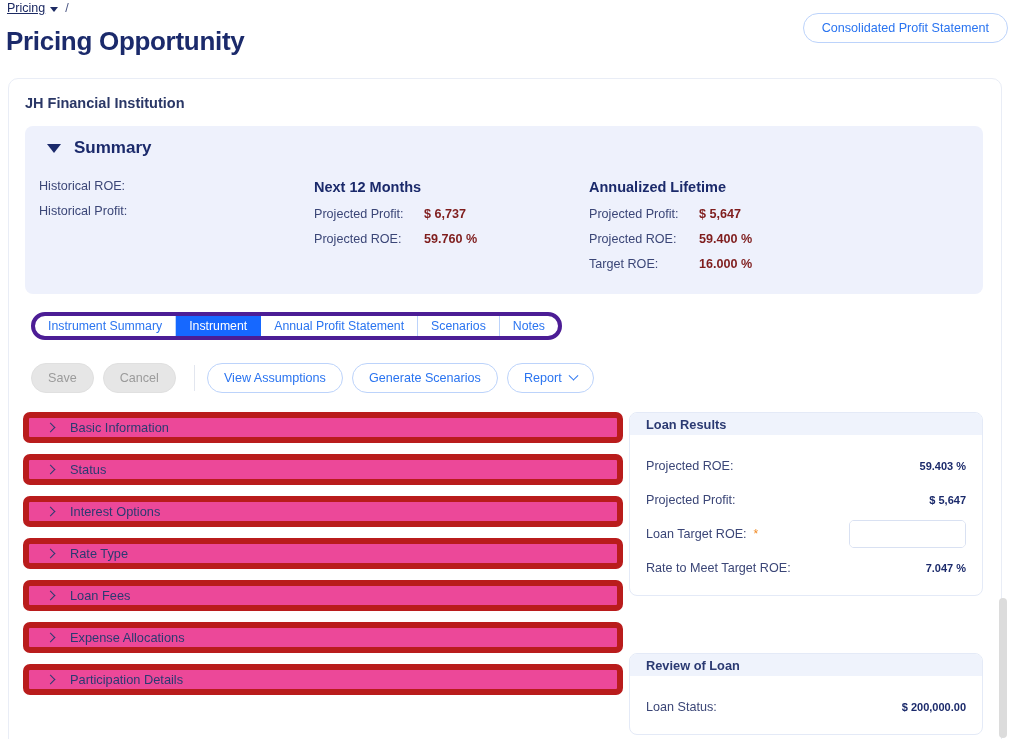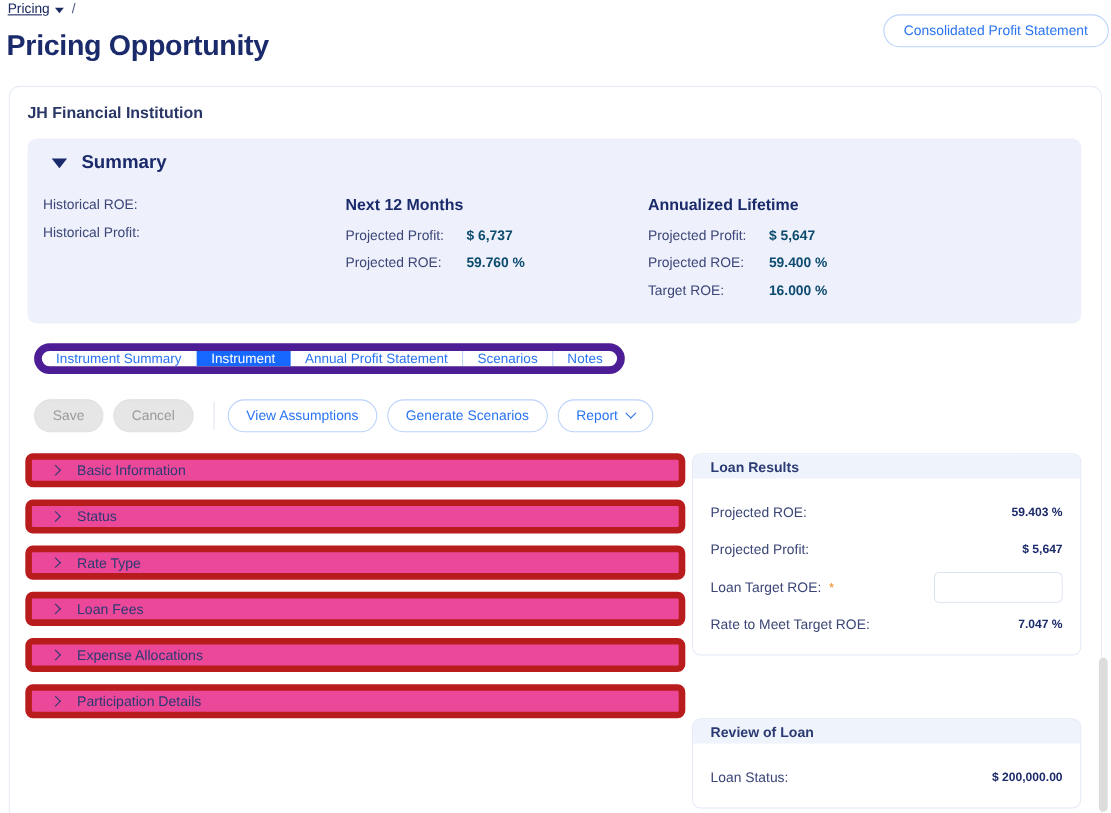--- a/index.html
+++ b/index.html
@@ -80,29 +80,29 @@
   .sum-col { }
   .sum-col.c1 { width: 275px; }
   .sum-col.c2 { width: 275px; }
   .sum-col.c3 { width: 300px; }
   .sum-col-title {
     font-size: 14.5px; font-weight: bold; color: #1b2a6b;
     margin-bottom: 12px;
   }
   .sum-row { display: flex; align-items: baseline; margin-bottom: 11px; }
   .sum-label { font-size: 12.6px; color: #3b4677; }
-  .sum-value { font-size: 12.6px; font-weight: bold; color: #0c4a6e; }
+  .sum-value { font-size: 12.6px; font-weight: bold; color: #7f1d1d; }
   .c2 .sum-label { width: 110px; }
   .c3 .sum-label { width: 110px; }
 
   
   .tabs {
     position: absolute; left: 22px; top: 233px;
     height: 28px; display: flex;
-    border: 7px solid #4c1d95; border-radius: 14px;
+    border: 4px solid #4c1d95; border-radius: 14px;
     overflow: hidden; background: #ffffff;
   }
   .tab {
     display: flex; align-items: center; justify-content: center;
     padding: 0 13px; font-size: 12.3px; color: #2a74f0;
     cursor: pointer; border-right: 1px solid #bcd3fb;
     white-space: nowrap;
   }
   .tab:last-child { border-right: none; }
   .tab.active { background: #1668ff; color: #ffffff; border-right-color: #1668ff; }
@@ -290,20 +290,24 @@
       <div class="acc-item">
         <span class="chev-right"></span>
         <span class="acc-label">Basic Information</span>
       </div>
       <div class="acc-item">
         <span class="chev-right"></span>
         <span class="acc-label">Status</span>
       </div>
       <div class="acc-item">
         <span class="chev-right"></span>
+        <span class="acc-label">Interest Options</span>
+      </div>
+      <div class="acc-item">
+        <span class="chev-right"></span>
         <span class="acc-label">Rate Type</span>
       </div>
       <div class="acc-item">
         <span class="chev-right"></span>
         <span class="acc-label">Loan Fees</span>
       </div>
       <div class="acc-item">
         <span class="chev-right"></span>
         <span class="acc-label">Expense Allocations</span>
       </div>

